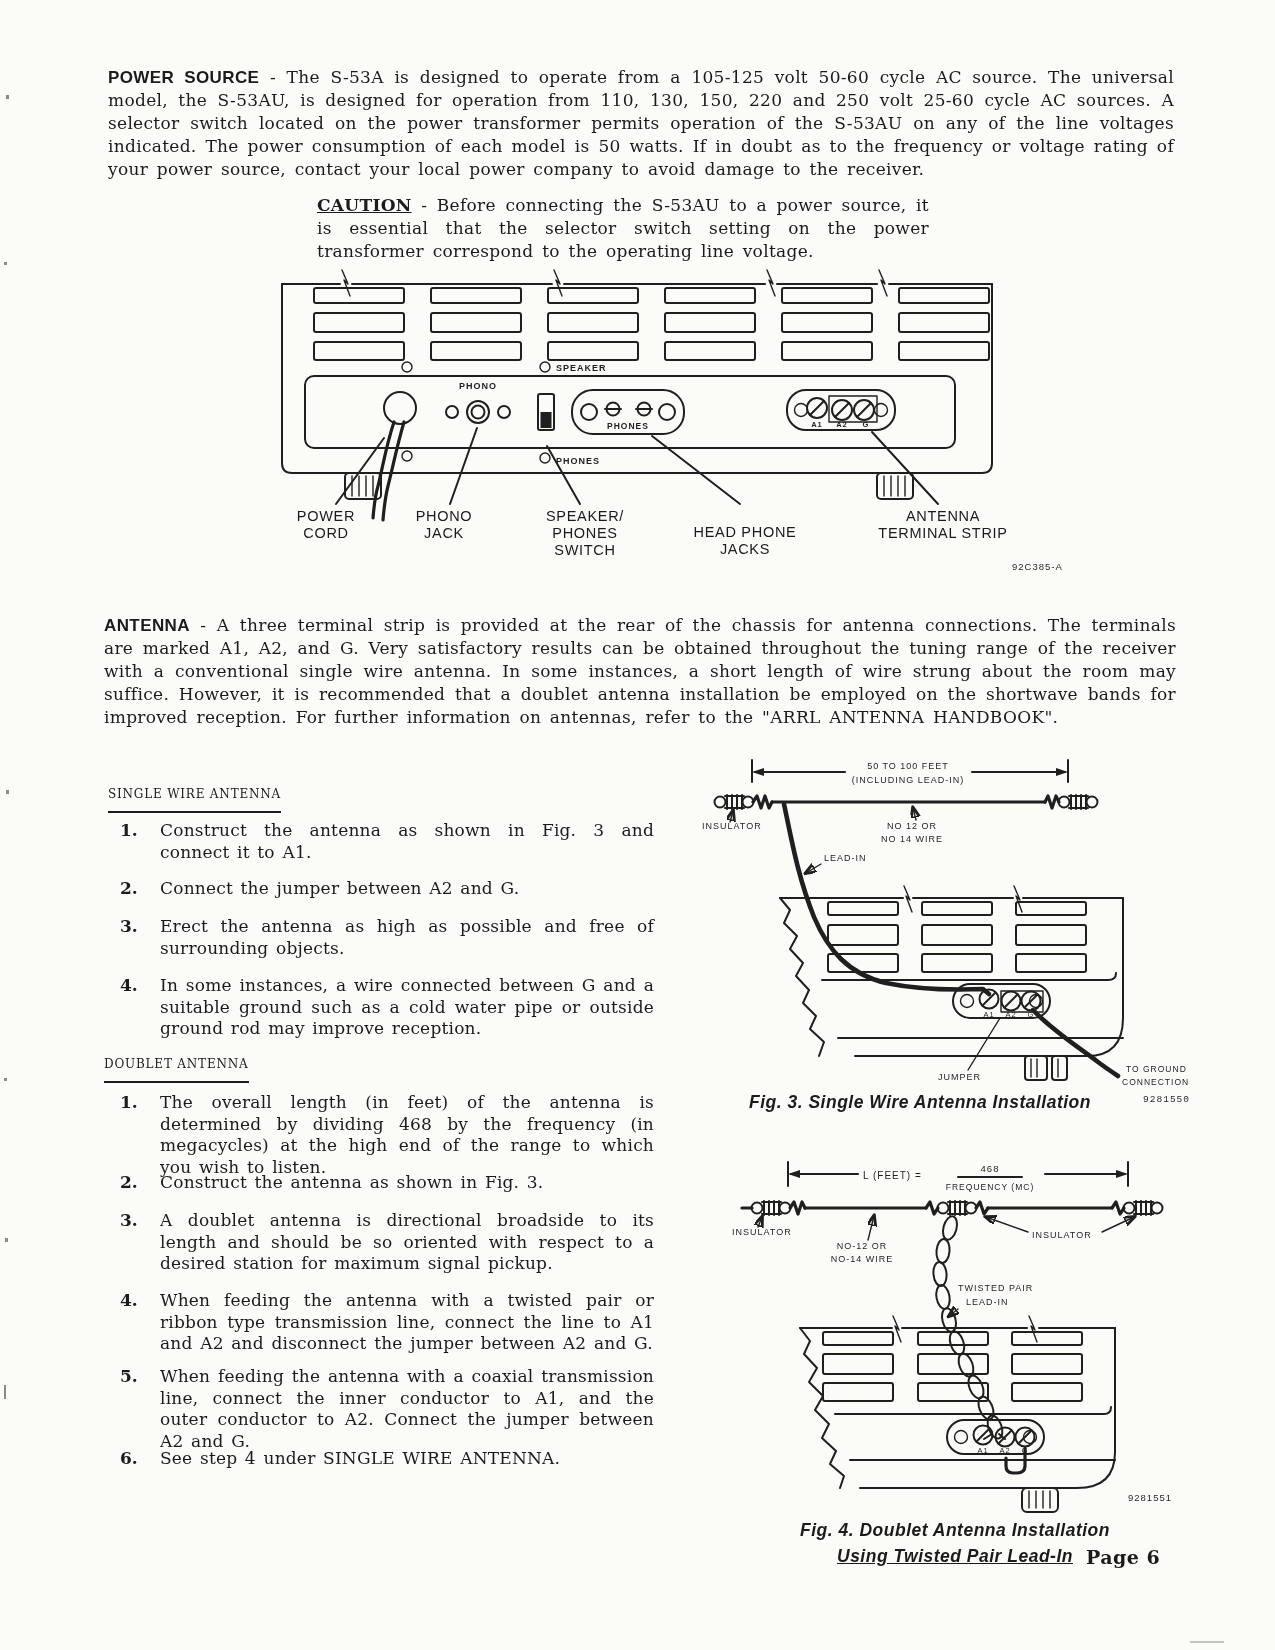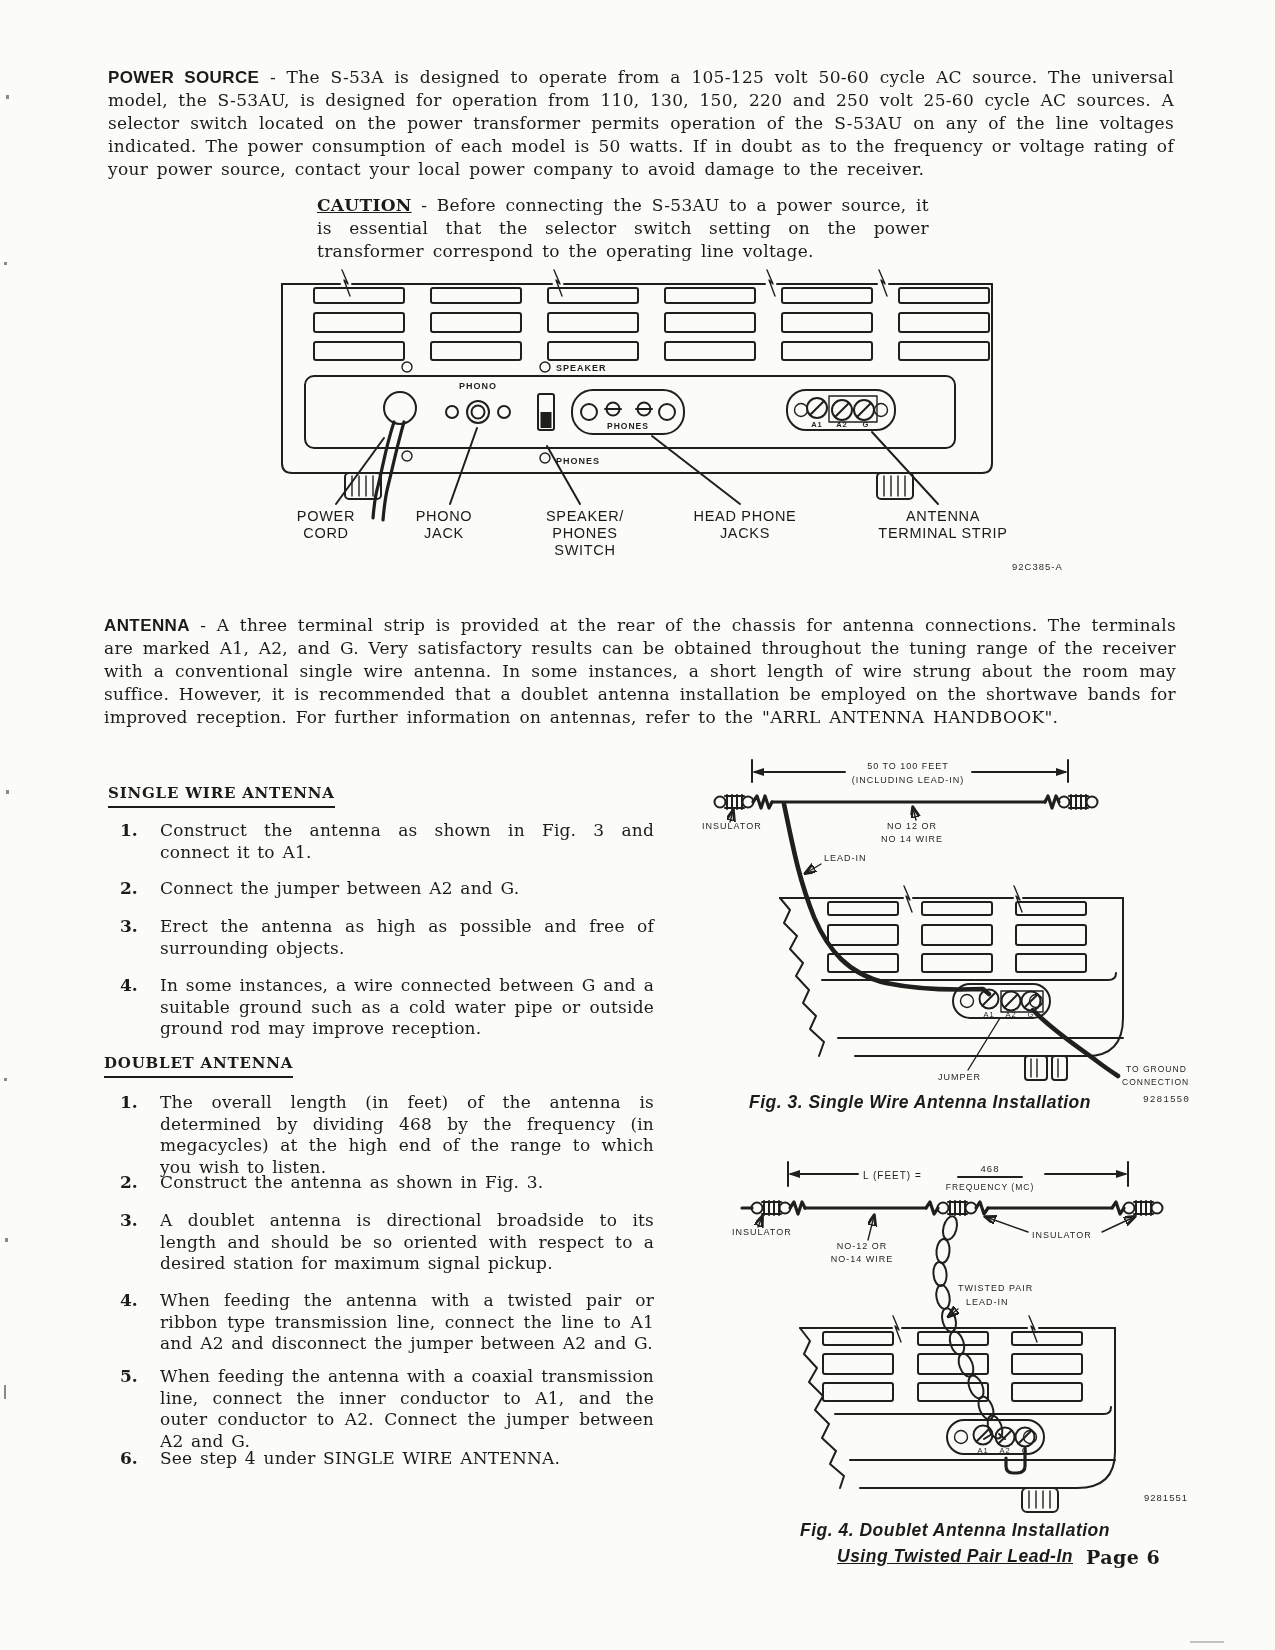--- a/index.html
+++ b/index.html
@@ -2,22 +2,22 @@
 <html><head>
 <meta charset="utf-8">
 <style>
   html,body{margin:0;padding:0;background:#e8e8e6;}
   .page{position:relative;width:1275px;height:1650px;background:#fbfbf8;color:#1b1b1b;
         font-family:"DejaVu Serif","Liberation Serif",serif;overflow:hidden;}
   .abs{position:absolute;}
   .para{font-size:17px;line-height:23px;text-align:justify;letter-spacing:0.3px;word-spacing:3px;}
   .inhead{font-family:"Liberation Sans",sans-serif;font-weight:bold;font-size:17px;letter-spacing:0.4px;}
   .u{text-decoration:underline;}
-  .shead{font-weight:bold;font-size:15px;letter-spacing:0.8px;border-bottom:2.5px solid #1b1b1b;
-         padding-bottom:4px;display:inline-block;}
+  .shead{font-weight:normal;font-size:12px;letter-spacing:0.8px;border-bottom:2.5px solid #1b1b1b;
+         padding-bottom:10px;display:inline-block;}
   .itemnum{position:absolute;left:2px;top:0;font-weight:bold;font-size:17px;}
   .itemtxt{margin-left:42px;width:494px;font-size:17px;line-height:21.5px;text-align:justify;
            letter-spacing:0.2px;word-spacing:2px;}
   .callout{position:absolute;font-family:"Liberation Sans",sans-serif;font-size:14.5px;line-height:17px;
            letter-spacing:0.7px;text-align:center;white-space:pre-line;font-weight:500;}
   .figcap{position:absolute;font-family:"Liberation Sans",sans-serif;font-weight:bold;font-style:italic;
           font-size:17.5px;letter-spacing:0.5px;text-align:center;}
   .figcode{position:absolute;font-family:"Liberation Sans",sans-serif;font-size:9.5px;letter-spacing:1px;color:#2a2a2a;}
   .pagenum{position:absolute;font-weight:bold;font-size:19px;letter-spacing:0.5px;}
   .speck{position:absolute;background:#8a8a86;}
@@ -166,21 +166,21 @@
         <line x1="600" y1="164" x2="666" y2="236"></line>
       </g>
     </svg>
     <div class="callout" style="left:14px;top:240px;width:80px;">POWER
 CORD</div>
     <div class="callout" style="left:132px;top:240px;width:80px;">PHONO
 JACK</div>
     <div class="callout" style="left:263px;top:240px;width:100px;">SPEAKER/
 PHONES
 SWITCH</div>
-    <div class="callout" style="left:413px;top:240px;width:120px;">HEAD PHONE
+    <div class="callout" style="left:413px;top:256px;width:120px;">HEAD PHONE
 JACKS</div>
     <div class="callout" style="left:591px;top:240px;width:160px;">ANTENNA
 TERMINAL  STRIP</div>
     <div class="figcode" style="left:740px;top:293px;">92C385-A</div>
   </div>
 
   <div class="abs para" style="left:104px;top:614px;width:1072px;">
     <span class="inhead">ANTENNA</span>
     <span>- A three terminal strip is provided at the rear of the chassis for antenna connections.  The terminals are marked A1, A2, and G.  Very satisfactory results can be obtained throughout the tuning range of the receiver with a conventional single wire antenna.  In some instances, a short length of wire strung about the room may suffice.  However, it is recommended that a doublet antenna installation be employed on the shortwave bands for improved reception.  For further information on antennas, refer to the "ARRL ANTENNA HANDBOOK".</span>
   </div>
@@ -447,20 +447,20 @@
       </g>
 
       <g>
         <rect x="322" y="366" width="36" height="24" rx="5"></rect>
         <line x1="329" y1="369" x2="329" y2="386" class="thin"></line>
           <line x1="336" y1="369" x2="336" y2="386" class="thin"></line>
           <line x1="343" y1="369" x2="343" y2="386" class="thin"></line>
           <line x1="350" y1="369" x2="350" y2="386" class="thin"></line>
       </g>
     </svg>
-    <div class="figcode" style="left:428px;top:370px;width:60px;text-align:right;">9281551</div>
+    <div class="figcode" style="left:428px;top:370px;width:60px;">9281551</div>
     <div class="figcap" style="left:30px;top:398px;width:450px;">Fig. 4. Doublet Antenna Installation</div>
     <div class="figcap" style="left:30px;top:424px;width:450px;text-decoration:underline;">Using Twisted Pair Lead-In</div>
   </div>
 
   <div class="pagenum" style="left:1086px;top:1546px;">Page 6</div>
 
 </div>
 
 </body></html>

